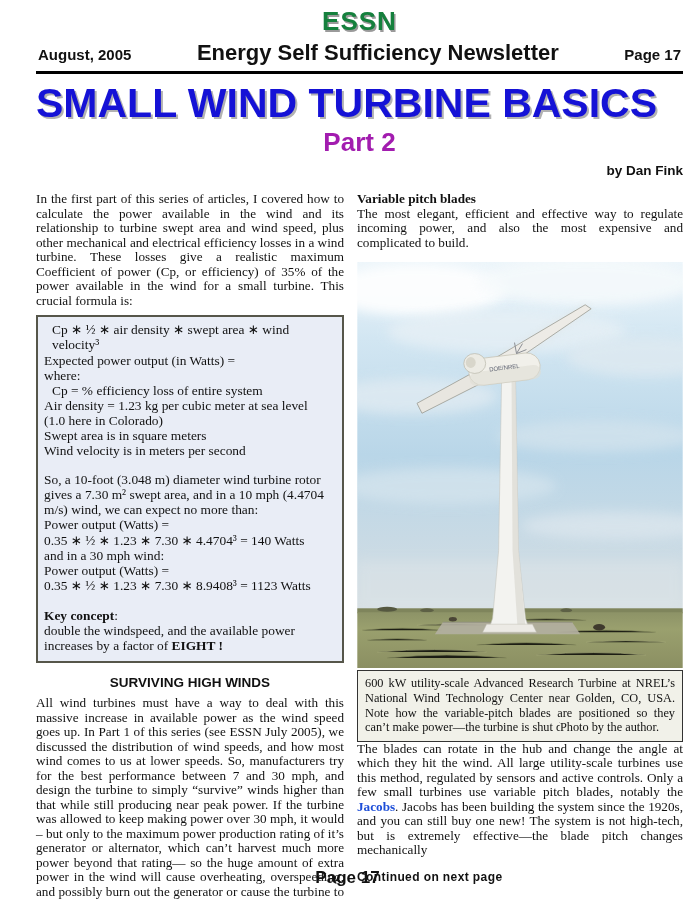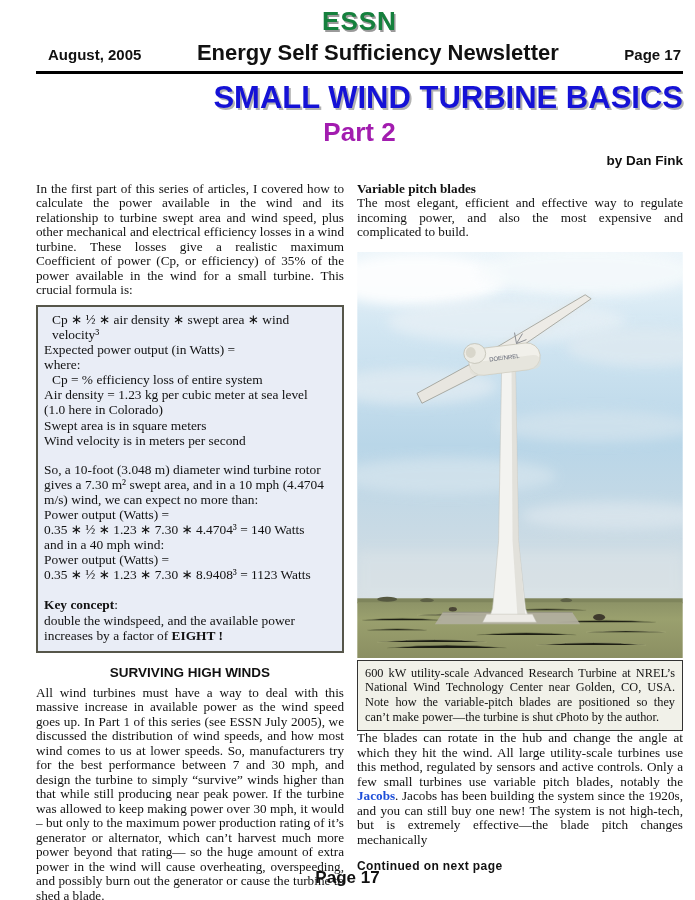--- a/index.html
+++ b/index.html
@@ -13,27 +13,27 @@
   .logo{
     text-align:center;font-family:"Liberation Sans", sans-serif;font-weight:bold;
     font-size:26px;letter-spacing:1px;color:#15803d;
     text-shadow:1.5px 1.5px 0 #9a9a9a;line-height:1;margin-top:2px;
   }
   .masthead{
     display:flex;align-items:baseline;justify-content:space-between;
     border-bottom:3px solid #000;padding:4px 2px 5px 2px;margin-top:2px;
     font-family:"Liberation Sans", sans-serif;font-weight:bold;
   }
-  .masthead .date,.masthead .pageno{font-size:15px;margin-left:10px;}
+  .masthead .date,.masthead .pageno{font-size:15px;}
   .masthead .nl-title{font-size:22px;}
 
   
   .art-title{
-    text-align:right;font-family:"Liberation Sans", sans-serif;font-weight:bold;
-    font-size:31px;color:#1512d6;text-shadow:2px 2px 0 #b2b2b2;
+    text-align:left;font-family:"Liberation Sans", sans-serif;font-weight:bold;
+    font-size:41px;color:#1512d6;text-shadow:2px 2px 0 #b2b2b2;
     margin-top:8px;line-height:1.05;
   }
   .art-sub{
     text-align:center;font-family:"Liberation Sans", sans-serif;font-weight:bold;
     font-size:26px;color:#a21caf;margin-top:4px;line-height:1.05;
   }
   .byline{
     text-align:right;font-family:"Liberation Sans", sans-serif;font-weight:bold;
     font-size:13.5px;margin-top:7px;
   }
@@ -110,21 +110,21 @@
         <div class="ln">Expected power output (in Watts) =</div>
         <div class="ln">where:</div>
         <div class="ln ind">Cp = % efficiency loss of entire system</div>
         <div class="ln">Air density  = 1.23 kg per cubic meter at sea level</div>
         <div class="ln">(1.0 here in Colorado)</div>
         <div class="ln">Swept area is in square meters</div>
         <div class="ln">Wind velocity is in meters per second</div>
         <div class="ln gap">So, a 10-foot (3.048 m) diameter wind turbine rotor gives a 7.30 m² swept area, and in a 10 mph (4.4704 m/s) wind, we can expect no more than:</div>
         <div class="ln">Power output (Watts) =</div>
         <div class="ln">0.35 ∗ ½ ∗  1.23 ∗ 7.30 ∗ 4.4704³ = 140 Watts</div>
-        <div class="ln">and in a 40 mph wind:</div>
+        <div class="ln">and in a 30 mph wind:</div>
         <div class="ln">Power output (Watts) =</div>
         <div class="ln">0.35 ∗ ½ ∗ 1.23 ∗ 7.30 ∗ 8.9408³ = 1123 Watts</div>
         <div class="ln kc"><b><span>Key concept</span></b><span>:</span><br>
           <span>double the windspeed, and the available power increases by a factor of </span><b><span>EIGHT !</span></b>
         </div>
       </div>
 
       <div class="sect-head">SURVIVING HIGH WINDS</div>
       <p class="body">All wind turbines must have a way to deal with this massive increase in available power as the wind speed goes up. In Part 1 of this series (see ESSN July 2005), we discussed the distribution of wind speeds, and how most wind comes to us at lower speeds. So,  manufacturers try for the best performance between 7 and 30 mph, and design the turbine to simply “survive” winds higher than that while still producing near peak power. If the turbine was allowed to keep making power over 30 mph, it would – but only to the maximum power production rating of it’s generator or alternator, which can’t harvest much more power beyond that rating— so the huge amount of extra power in the wind will cause overheating, overspeeding, and possibly burn out the generator or cause the turbine to shed a blade.</p>
     </div>

